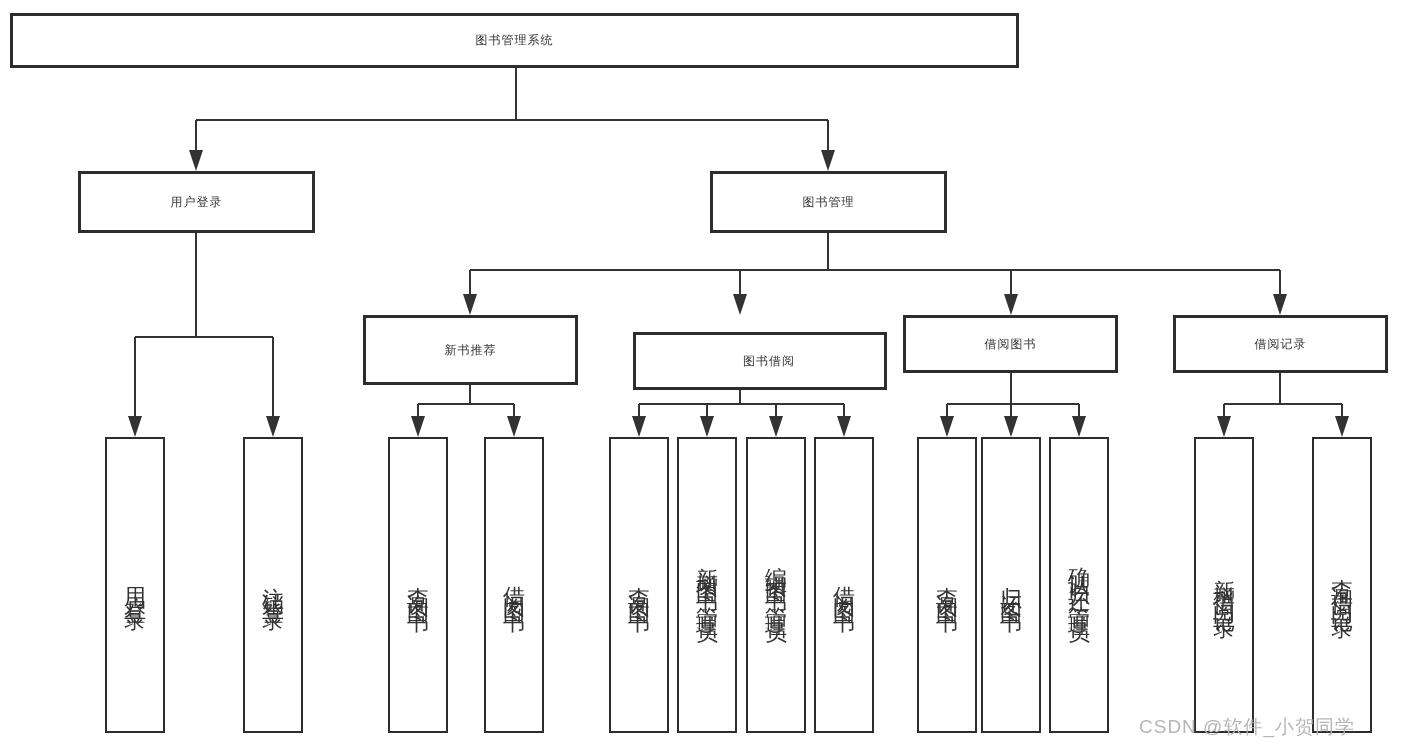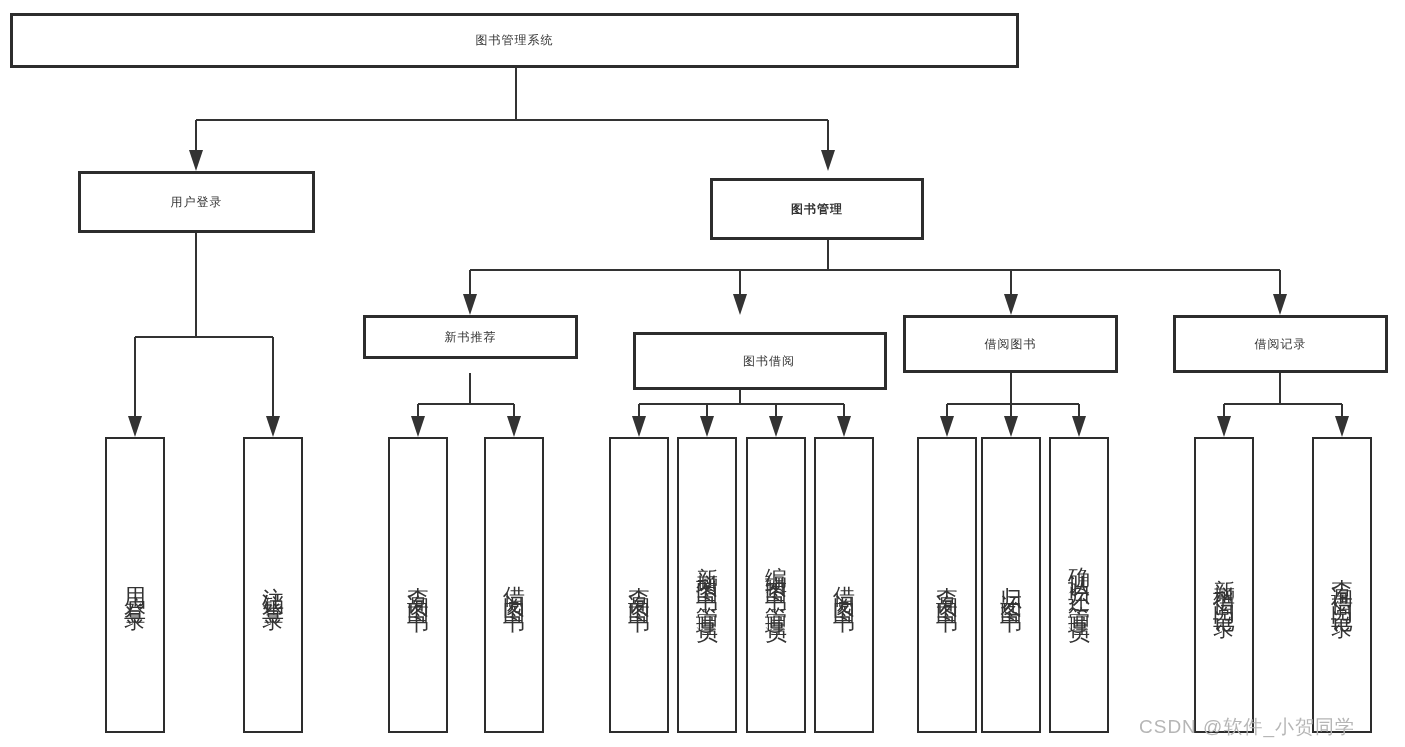--- a/index.html
+++ b/index.html
@@ -86,23 +86,23 @@
       <path d="M1004 416 L1018 416 L1011 437 Z"></path>
       <path d="M1072 416 L1086 416 L1079 437 Z"></path>
       <path d="M1217 416 L1231 416 L1224 437 Z"></path>
       <path d="M1335 416 L1349 416 L1342 437 Z"></path>
     </g>
   </svg>
 
   <div class="hbox" style="left:10px; top:13px; width:1009px; height:55px;">图书管理系统</div>
 
   <div class="hbox" style="left:78px; top:171px; width:237px; height:62px;">用户登录</div>
-  <div class="hbox" style="left:710px; top:178px; width:214px; height:62px;font-weight:bold;">图书管理</div>
+  <div class="hbox" style="left:710px; top:171px; width:237px; height:62px;">图书管理</div>
 
-  <div class="hbox" style="left:363px; top:315px; width:215px; height:44px;">新书推荐</div>
+  <div class="hbox" style="left:363px; top:315px; width:215px; height:70px;">新书推荐</div>
   <div class="hbox" style="left:633px; top:332px; width:254px; height:58px;padding-left:18px;">图书借阅</div>
   <div class="hbox" style="left:903px; top:315px; width:215px; height:58px;">借阅图书</div>
   <div class="hbox" style="left:1173px; top:315px; width:215px; height:58px;">借阅记录</div>
 
   <div class="vbox" style="left:105px; top:437px; width:60px; height:296px;">用户登录</div>
   <div class="vbox" style="left:243px; top:437px; width:60px; height:296px;">注销登录</div>
 
   <div class="vbox" style="left:388px; top:437px; width:60px; height:296px;">查询图书</div>
   <div class="vbox" style="left:484px; top:437px; width:60px; height:296px;">借阅图书</div>
 

